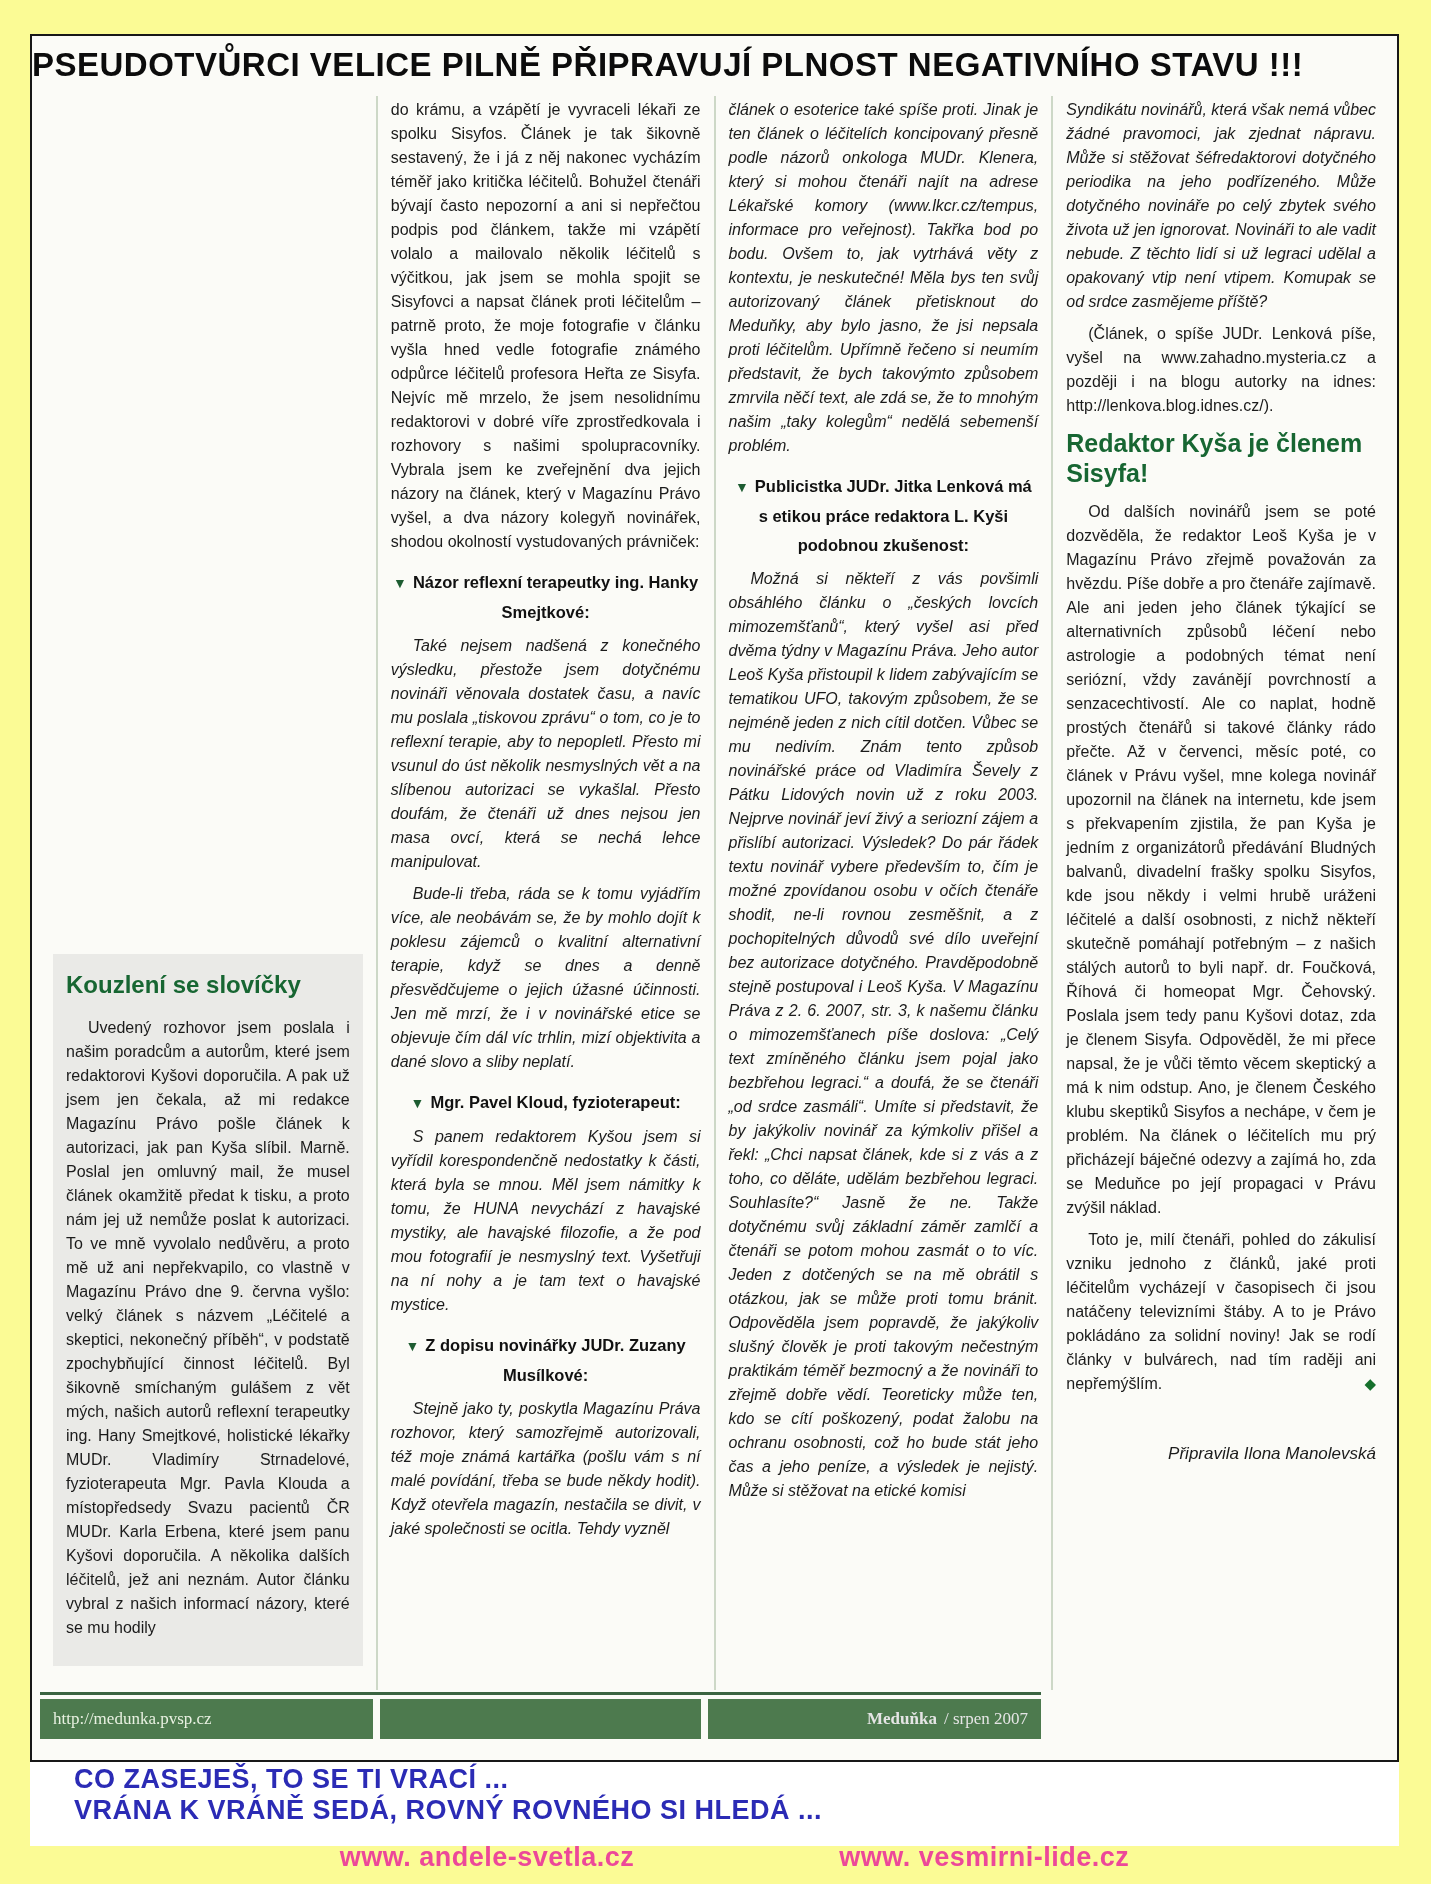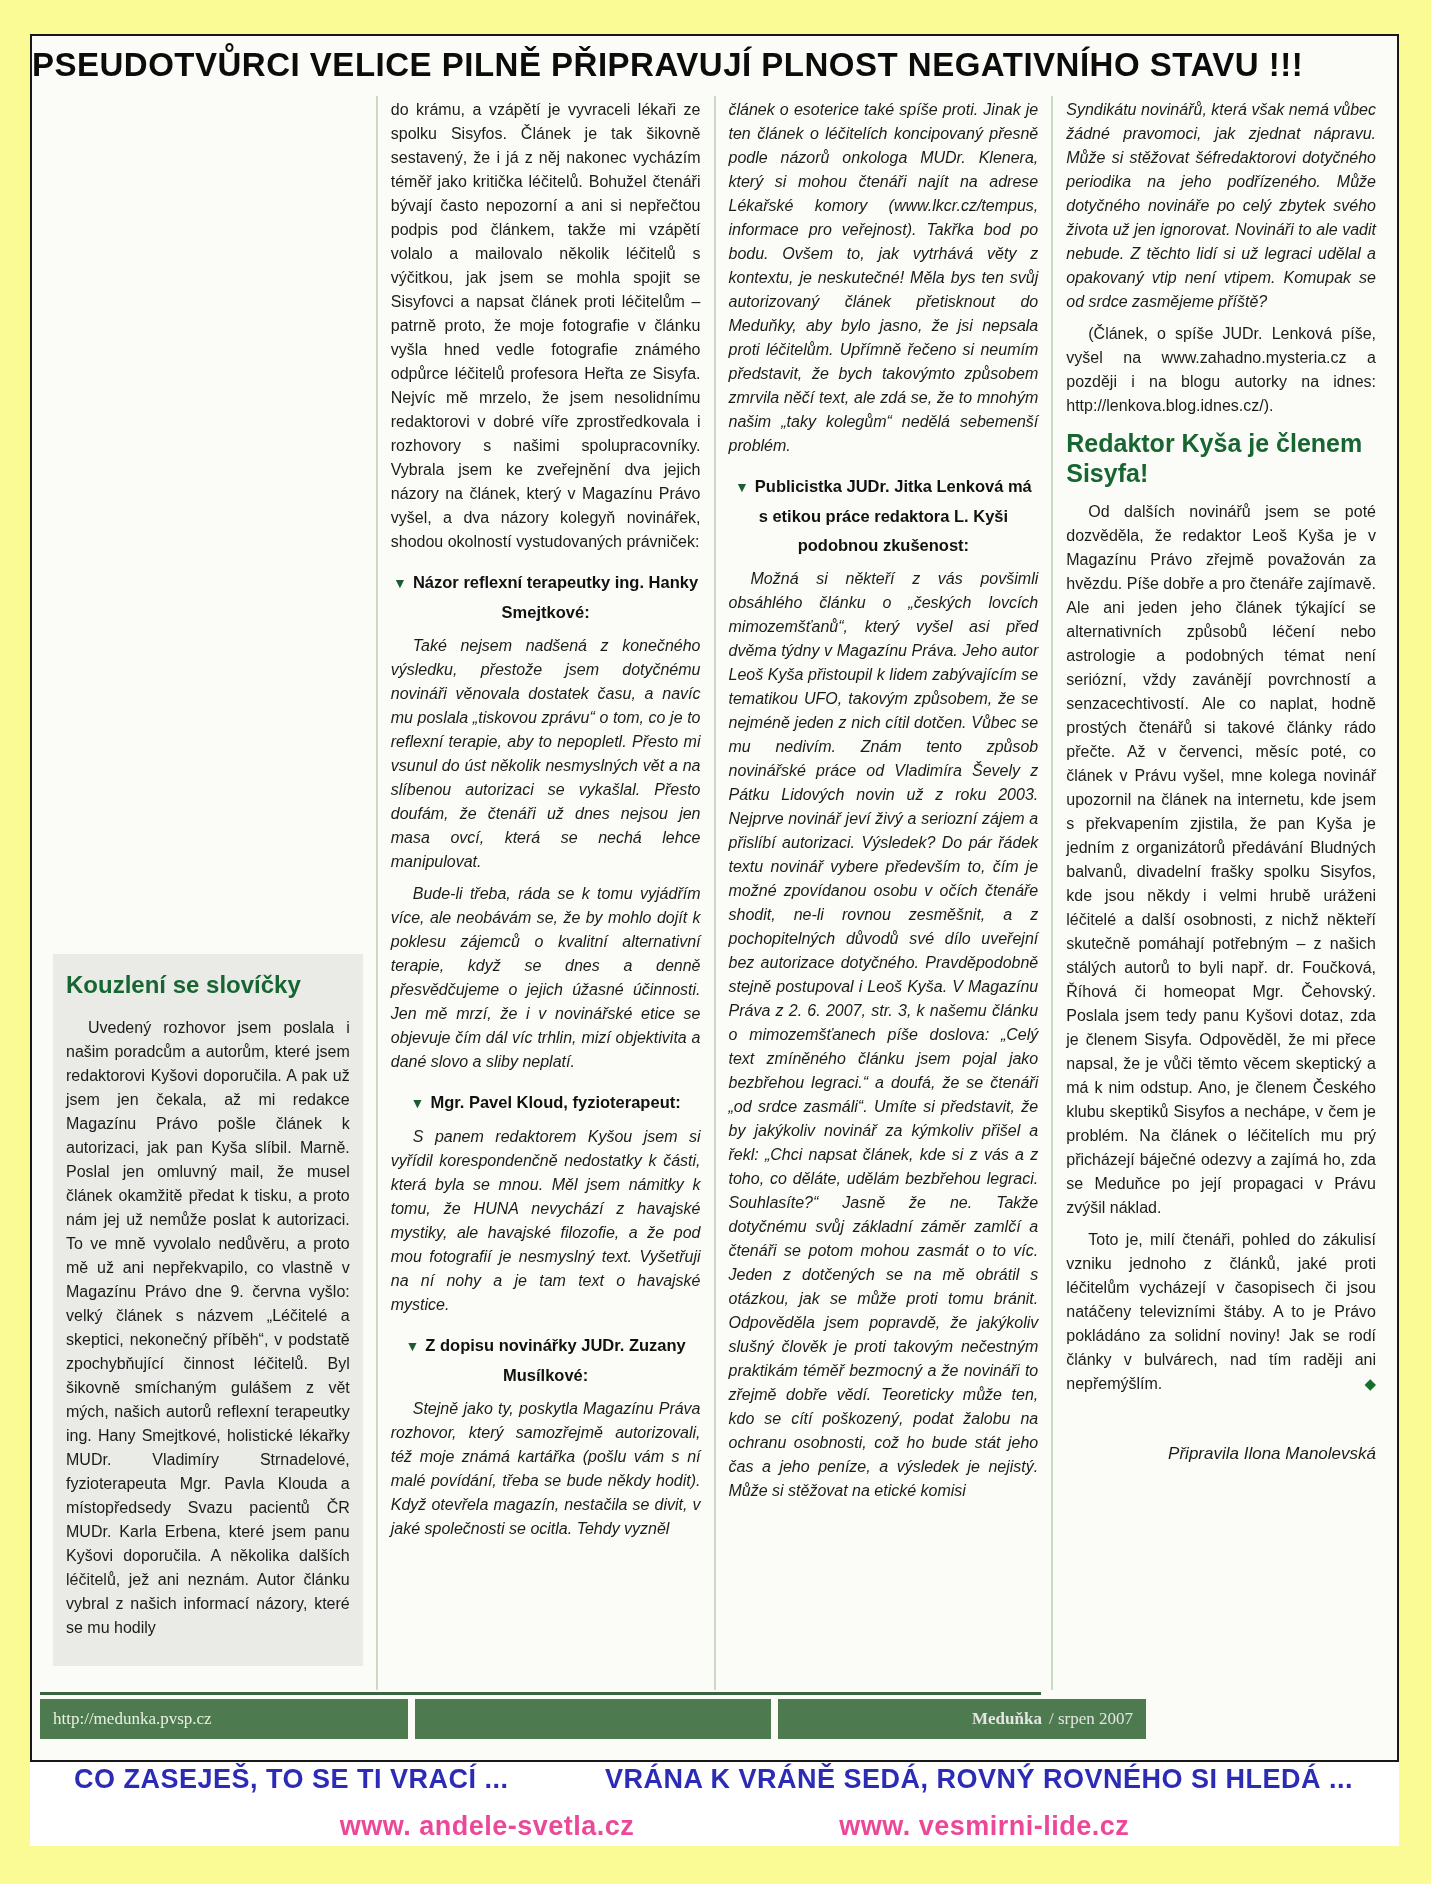--- a/index.html
+++ b/index.html
@@ -48,35 +48,35 @@
   }
   .graybox{
     margin-top:856px;background:#eaeae7;padding:16px 13px 18px 13px;
   }
   .graybox .green-head{font-size:24px;margin:0 0 16px 0;}
   .diamond{color:#15702c;float:right;font-size:15px;line-height:24px;}
   .footer-rule{
     position:absolute;left:8px;top:1656px;width:1001px;height:3px;background:#3a6340;
   }
   .footer-bar{
-    position:absolute;left:8px;top:1663px;width:1106px;height:40px;
+    position:absolute;left:8px;top:1663px;width:1001px;height:40px;
     display:flex;gap:7px;
   }
   .bar-seg{
     background:#4d7a4e;flex:1 1 0;display:flex;align-items:center;
     font-family:"Liberation Serif",serif;font-size:17px;color:#e9f1e2;
   }
   .bar-seg.first{padding-left:13px;}
   .bar-seg.last{justify-content:flex-end;padding-right:13px;}
   .mag-name{color:#e5e5e5;font-weight:bold;margin-right:7px;}
   .mag-issue{color:#e5e5e5;}
   .bottom-area{position:absolute;left:0;top:1730px;width:1369px;}
   .blue-row{
     display:flex;justify-content:space-between;padding:0 46px 0 44px;
-    font-size:27px;font-weight:bold;color:#2b2bb5;letter-spacing:.5px;white-space:nowrap;
+    font-size:27px;font-weight:bold;color:#2b2bb5;letter-spacing:.5px;white-space:nowrap;flex-direction:column;
   }
   .red-row{
     display:flex;justify-content:center;gap:205px;margin-top:16px;margin-left:40px;
     font-size:27px;font-weight:bold;color:#ec4899;letter-spacing:.5px;white-space:nowrap;
   }
 </style>
 </head>
 <body>
 
 <div class="paper">

